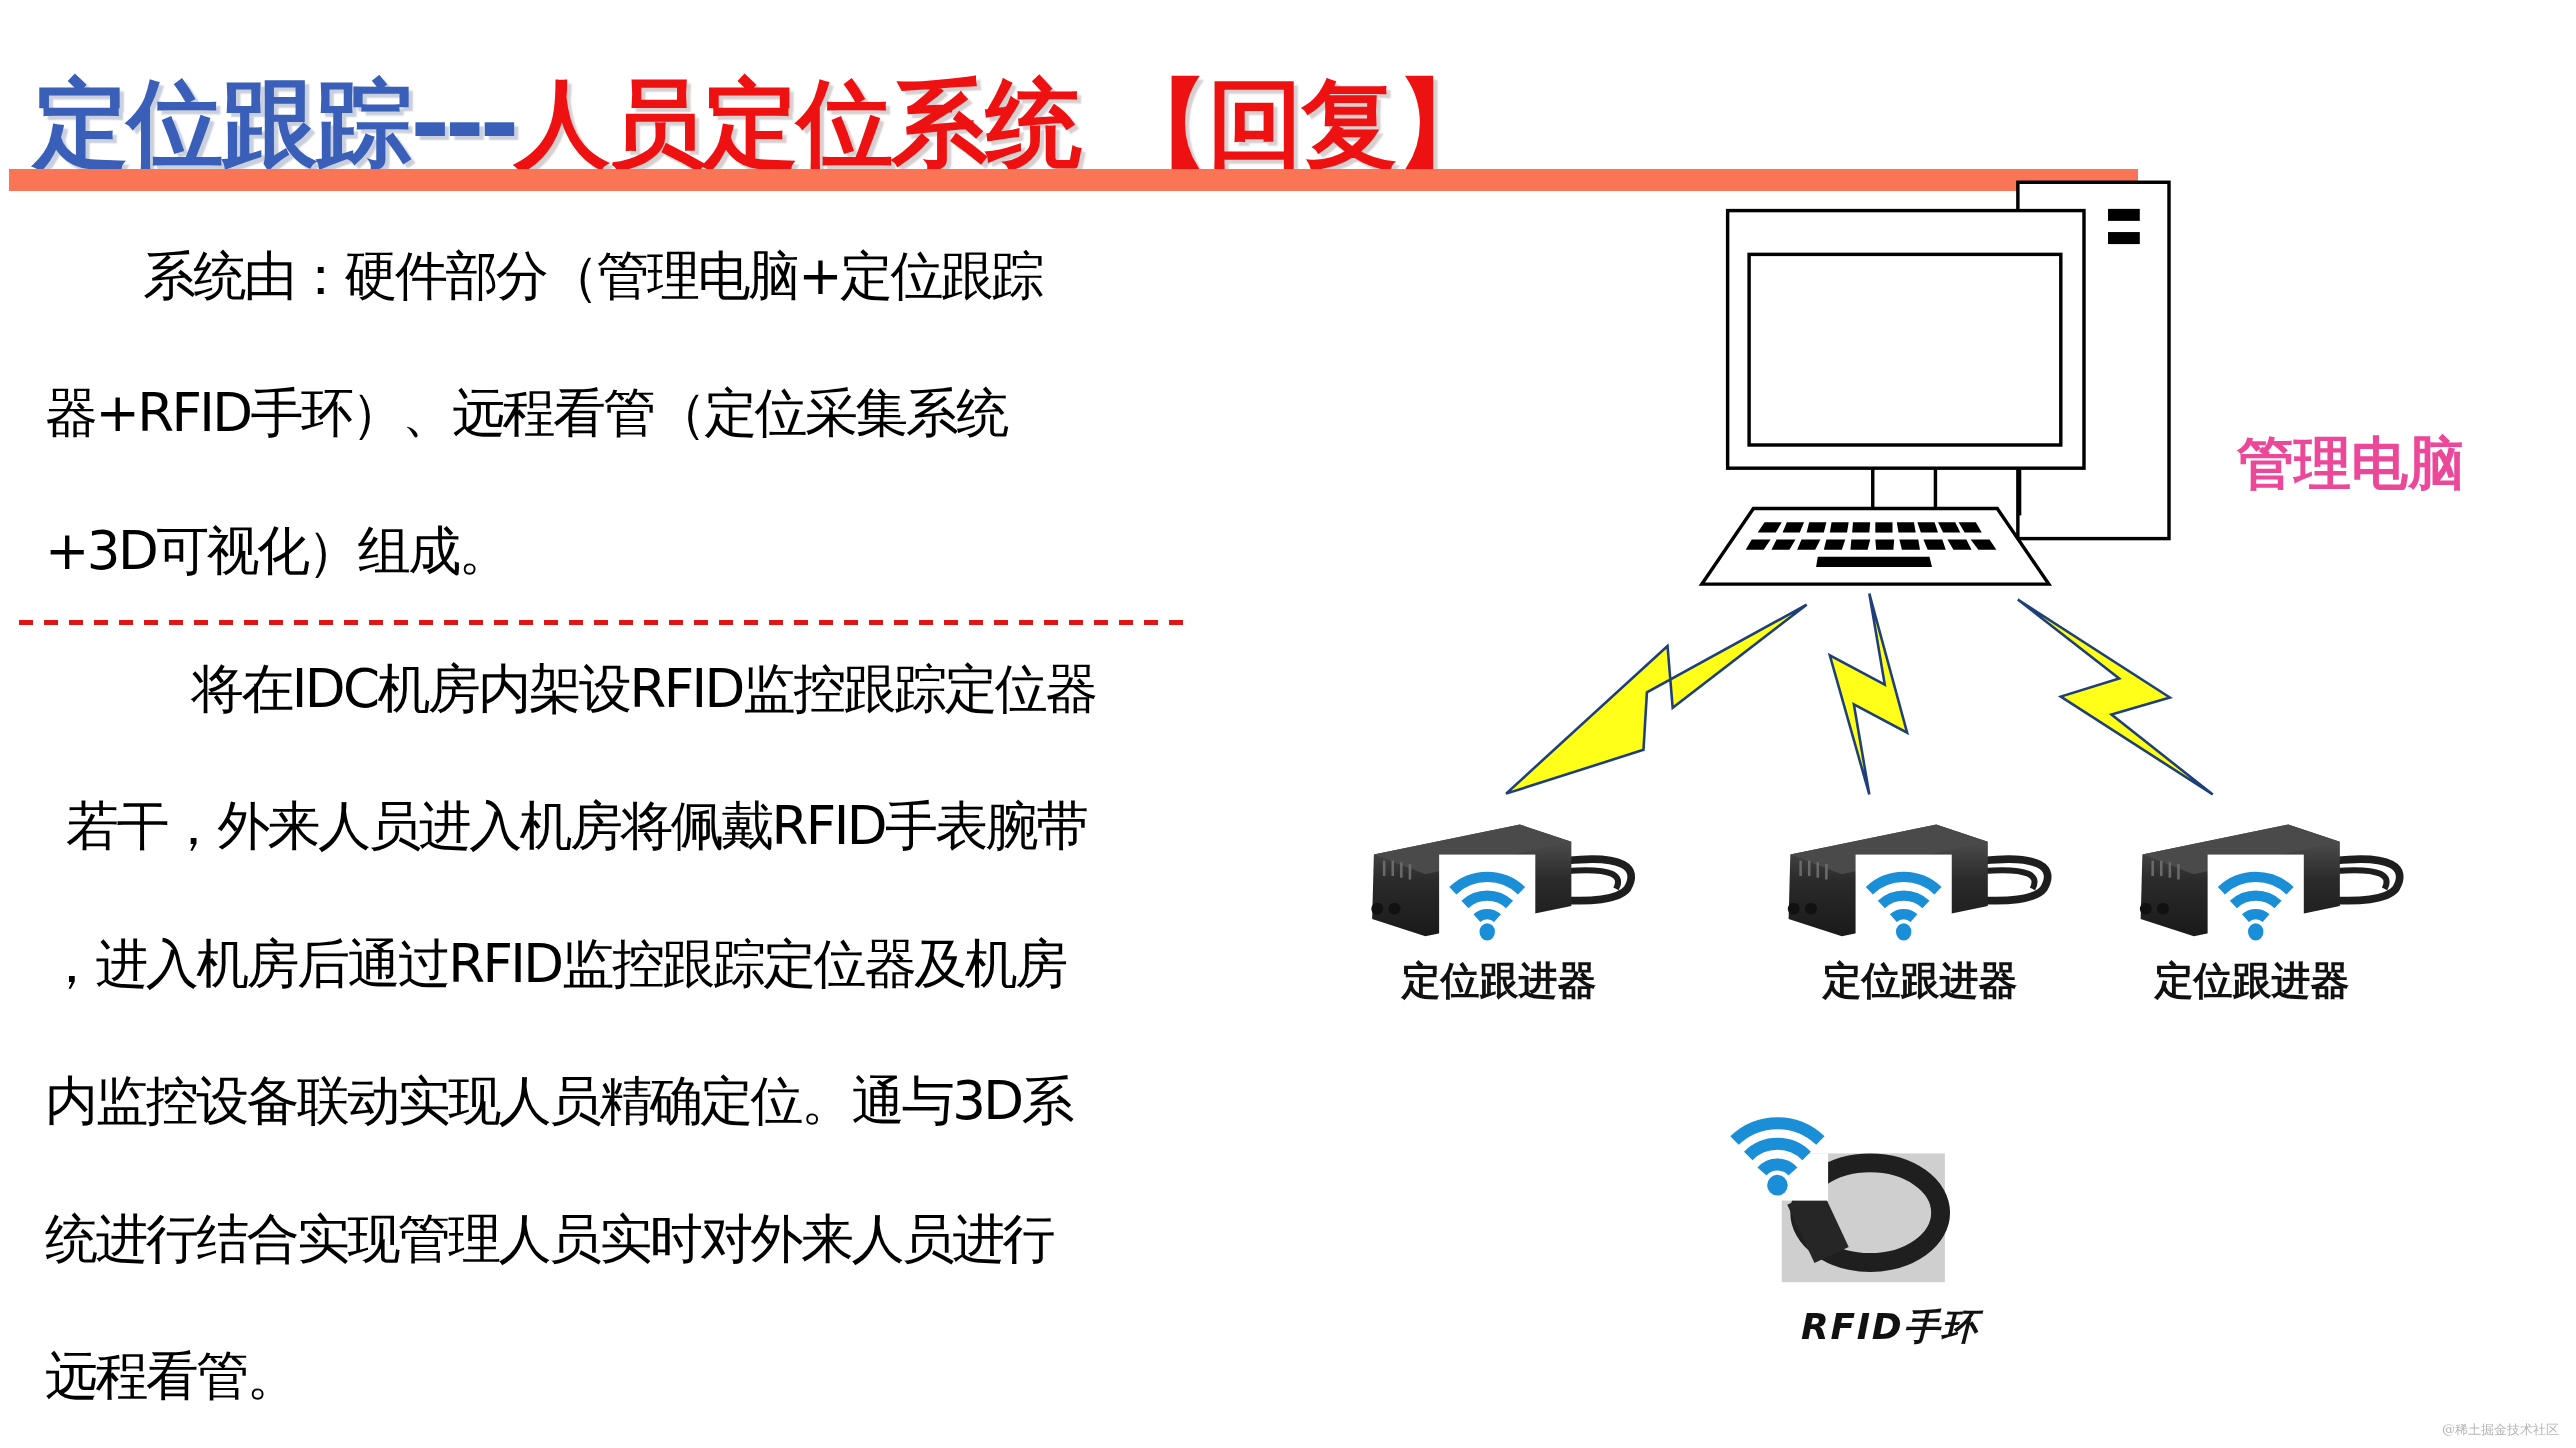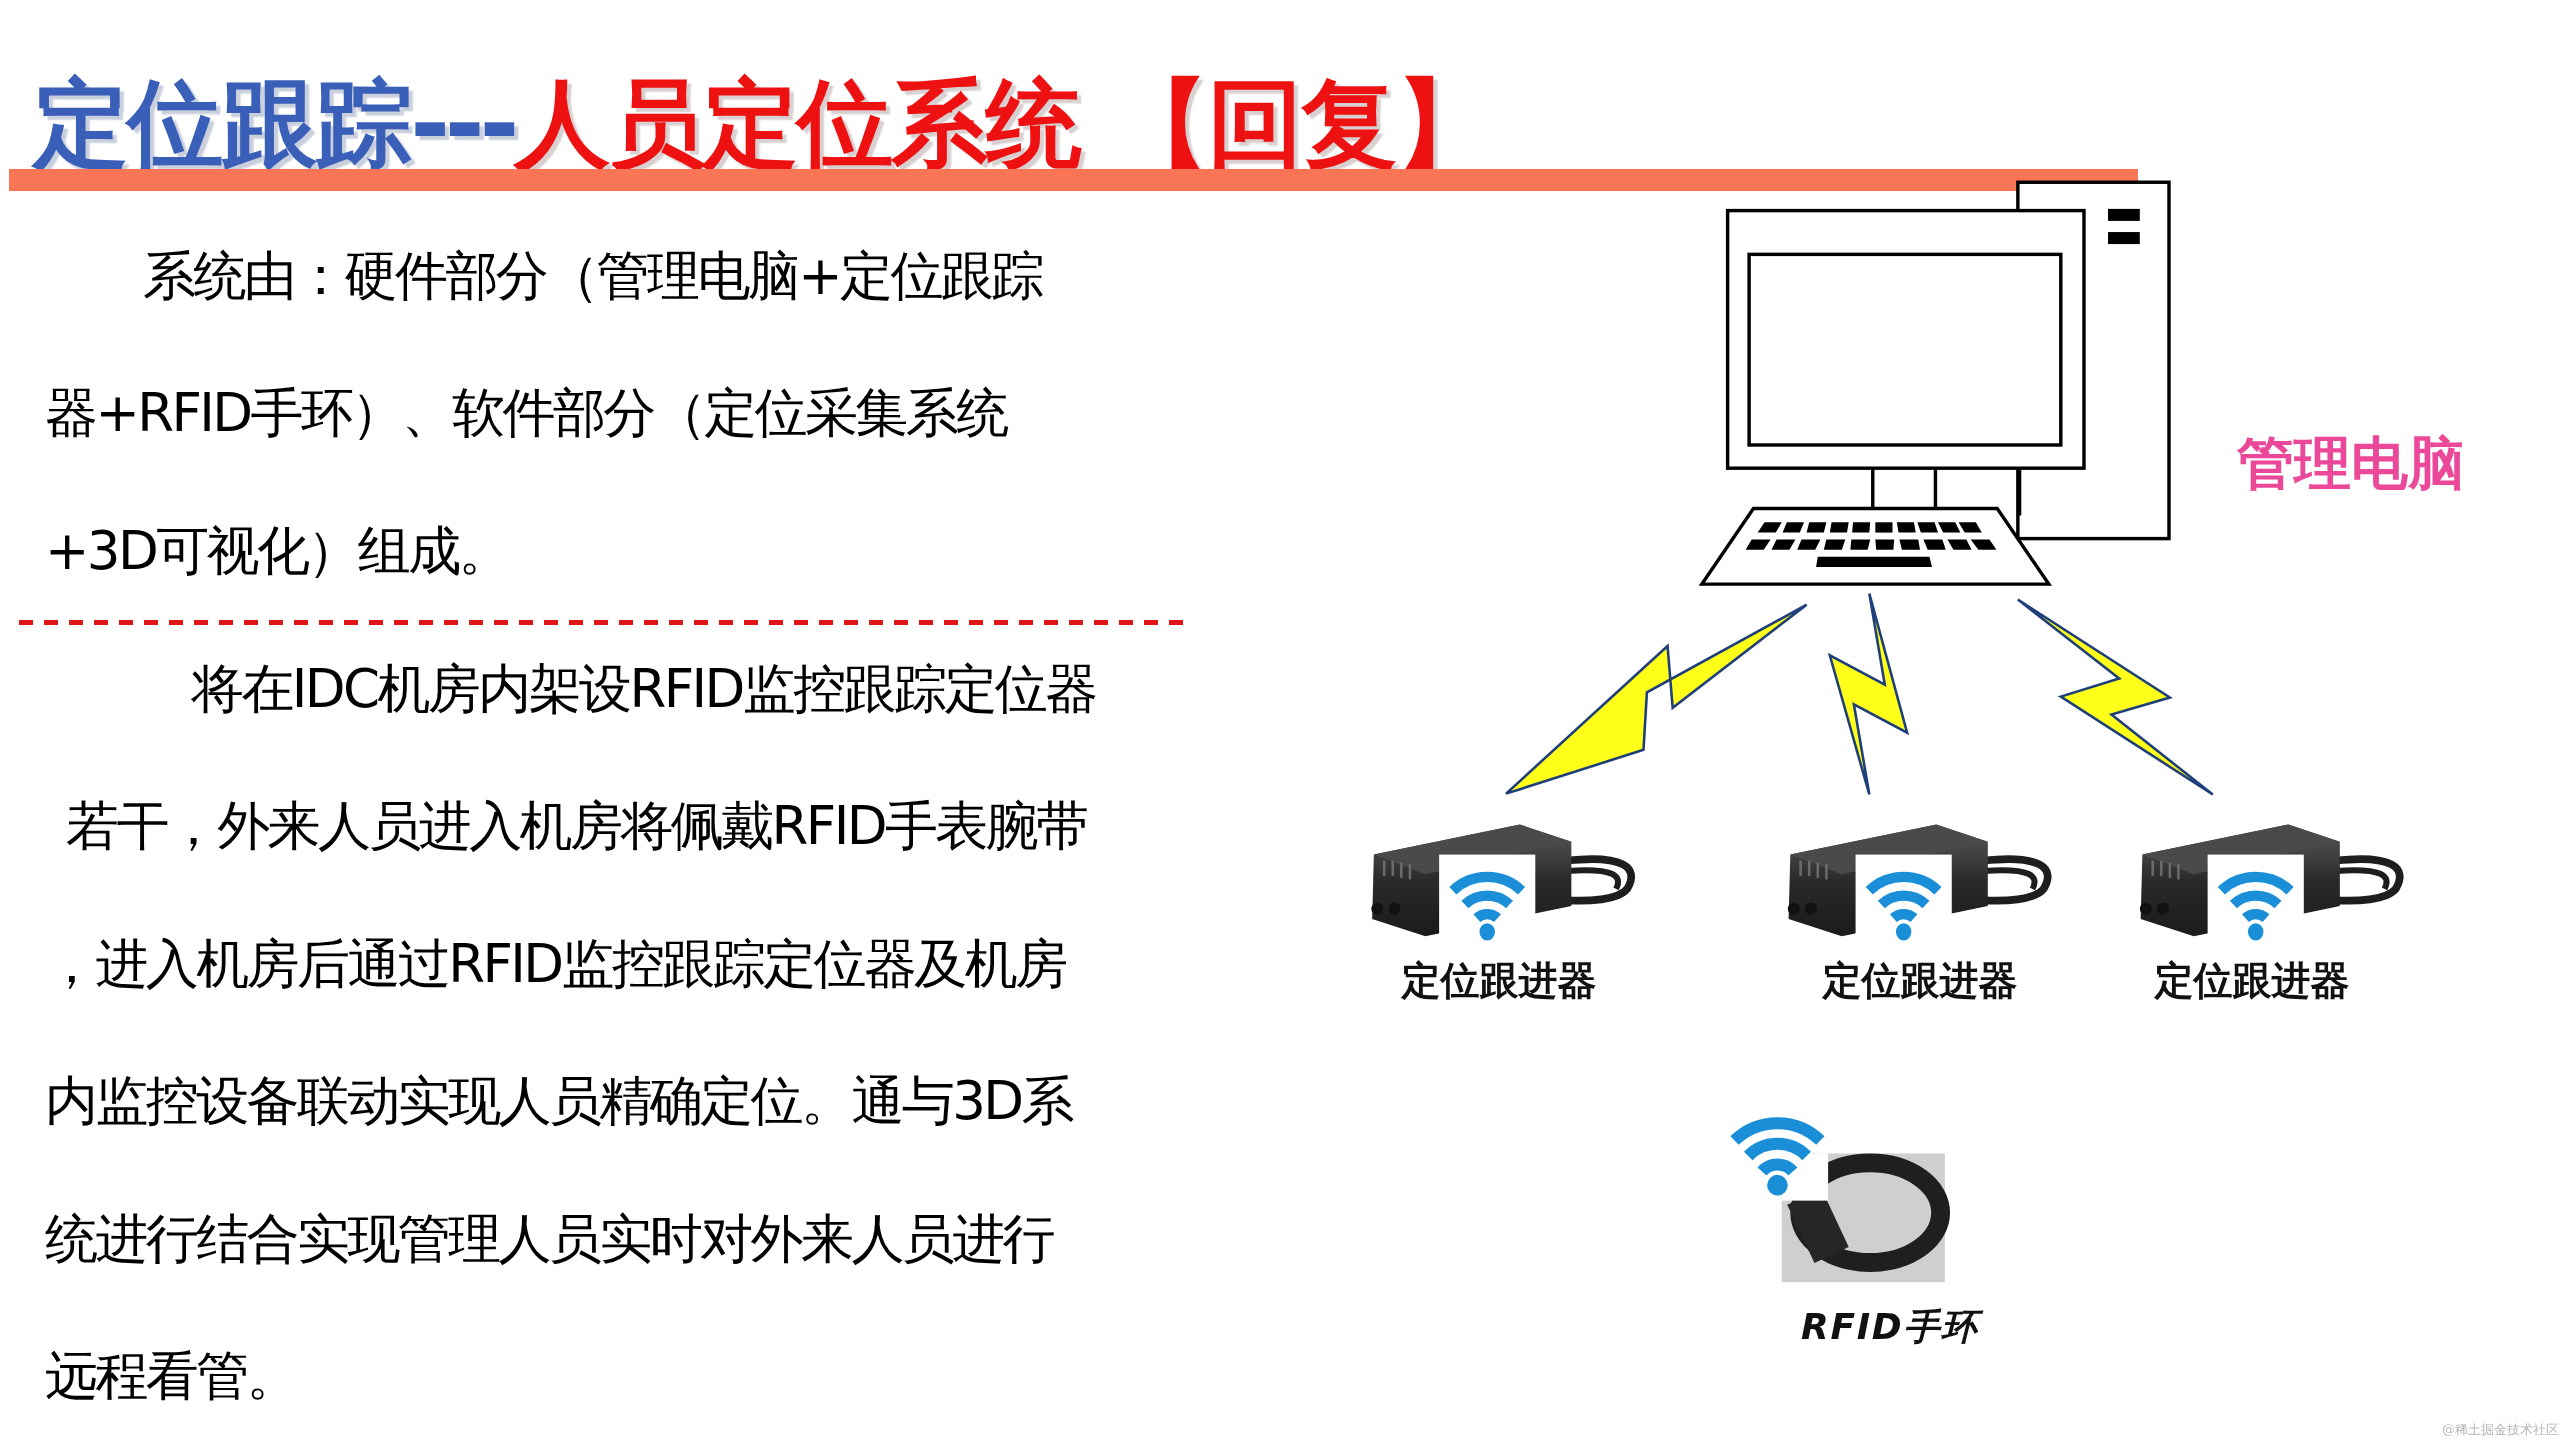--- a/index.html
+++ b/index.html
@@ -44,21 +44,21 @@
 </head>
 <body>
 
 <div class="abs title">
   <span class="t-blue">定位跟踪</span><span class="t-dash">---</span><span class="t-red">人员定位系统</span><span class="t-reply">【回复】</span>
 </div>
 <div class="abs orange-bar"></div>
 
 <div class="abs para" style="top:0;">
   <div class="line" style="top:237px; left:98px;">系统由：硬件部分（管理电脑+定位跟踪</div>
-  <div class="line" style="top:374px;">器+RFID手环）、软件部分（定位采集系统</div>
+  <div class="line" style="top:374px;">器+RFID手环）、远程看管（定位采集系统</div>
   <div class="line" style="top:512px;">+3D可视化）组成。</div>
 </div>
 
 <div class="abs dashed"></div>
 
 <div class="abs para" style="top:0;">
   <div class="line" style="top:650px; left:100px;margin-left:46px;">将在IDC机房内架设RFID监控跟踪定位器</div>
   <div class="line" style="top:787px;margin-left:21px;">若干，外来人员进入机房将佩戴RFID手表腕带</div>
   <div class="line" style="top:925px;">，进入机房后通过RFID监控跟踪定位器及机房</div>
   <div class="line" style="top:1062px;">内监控设备联动实现人员精确定位。通与3D系</div>

